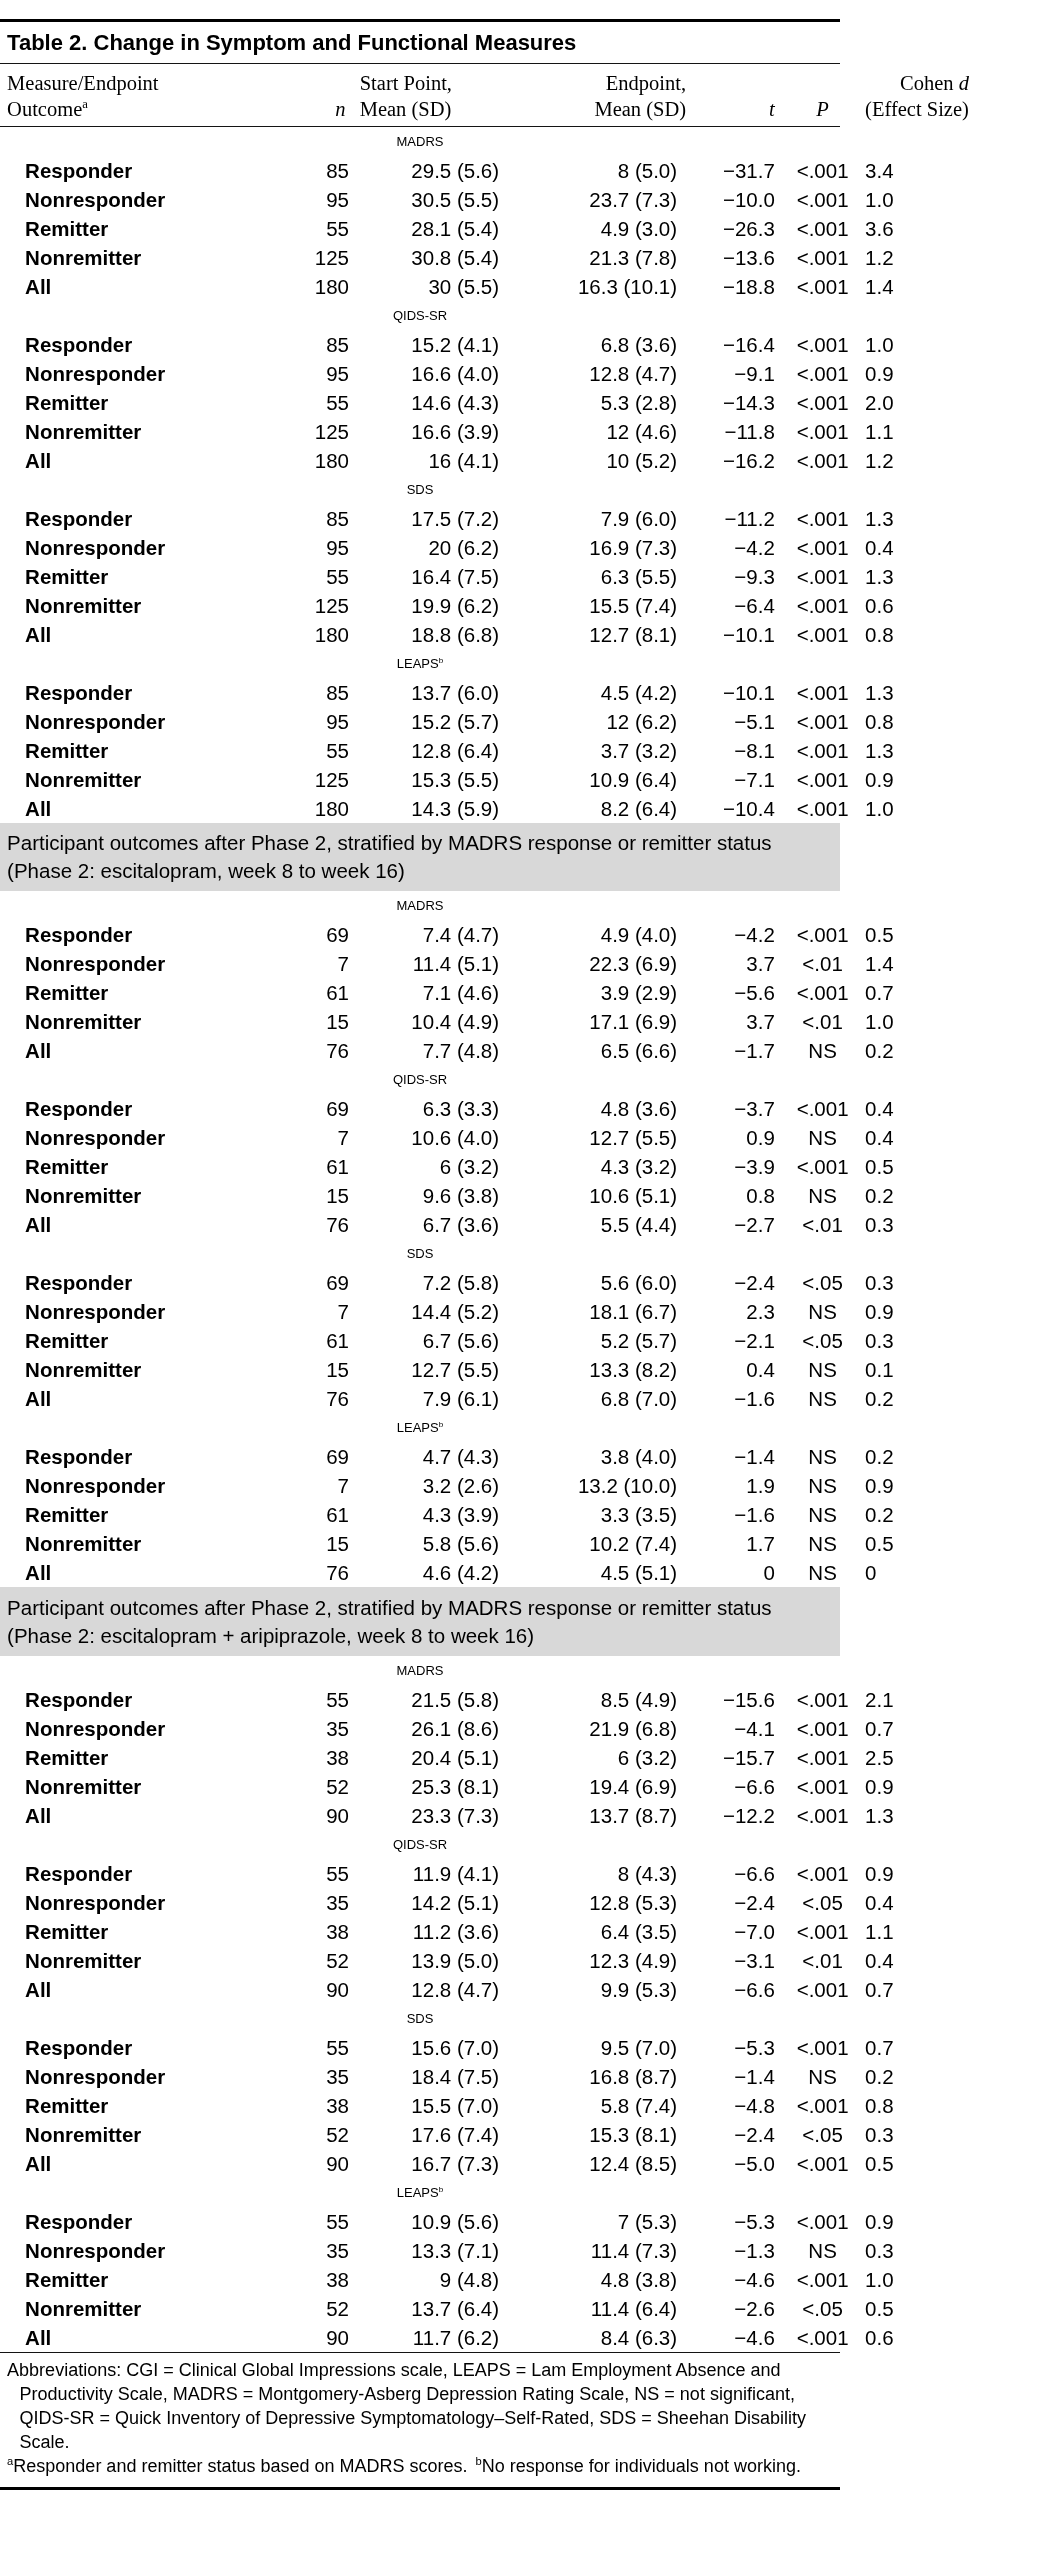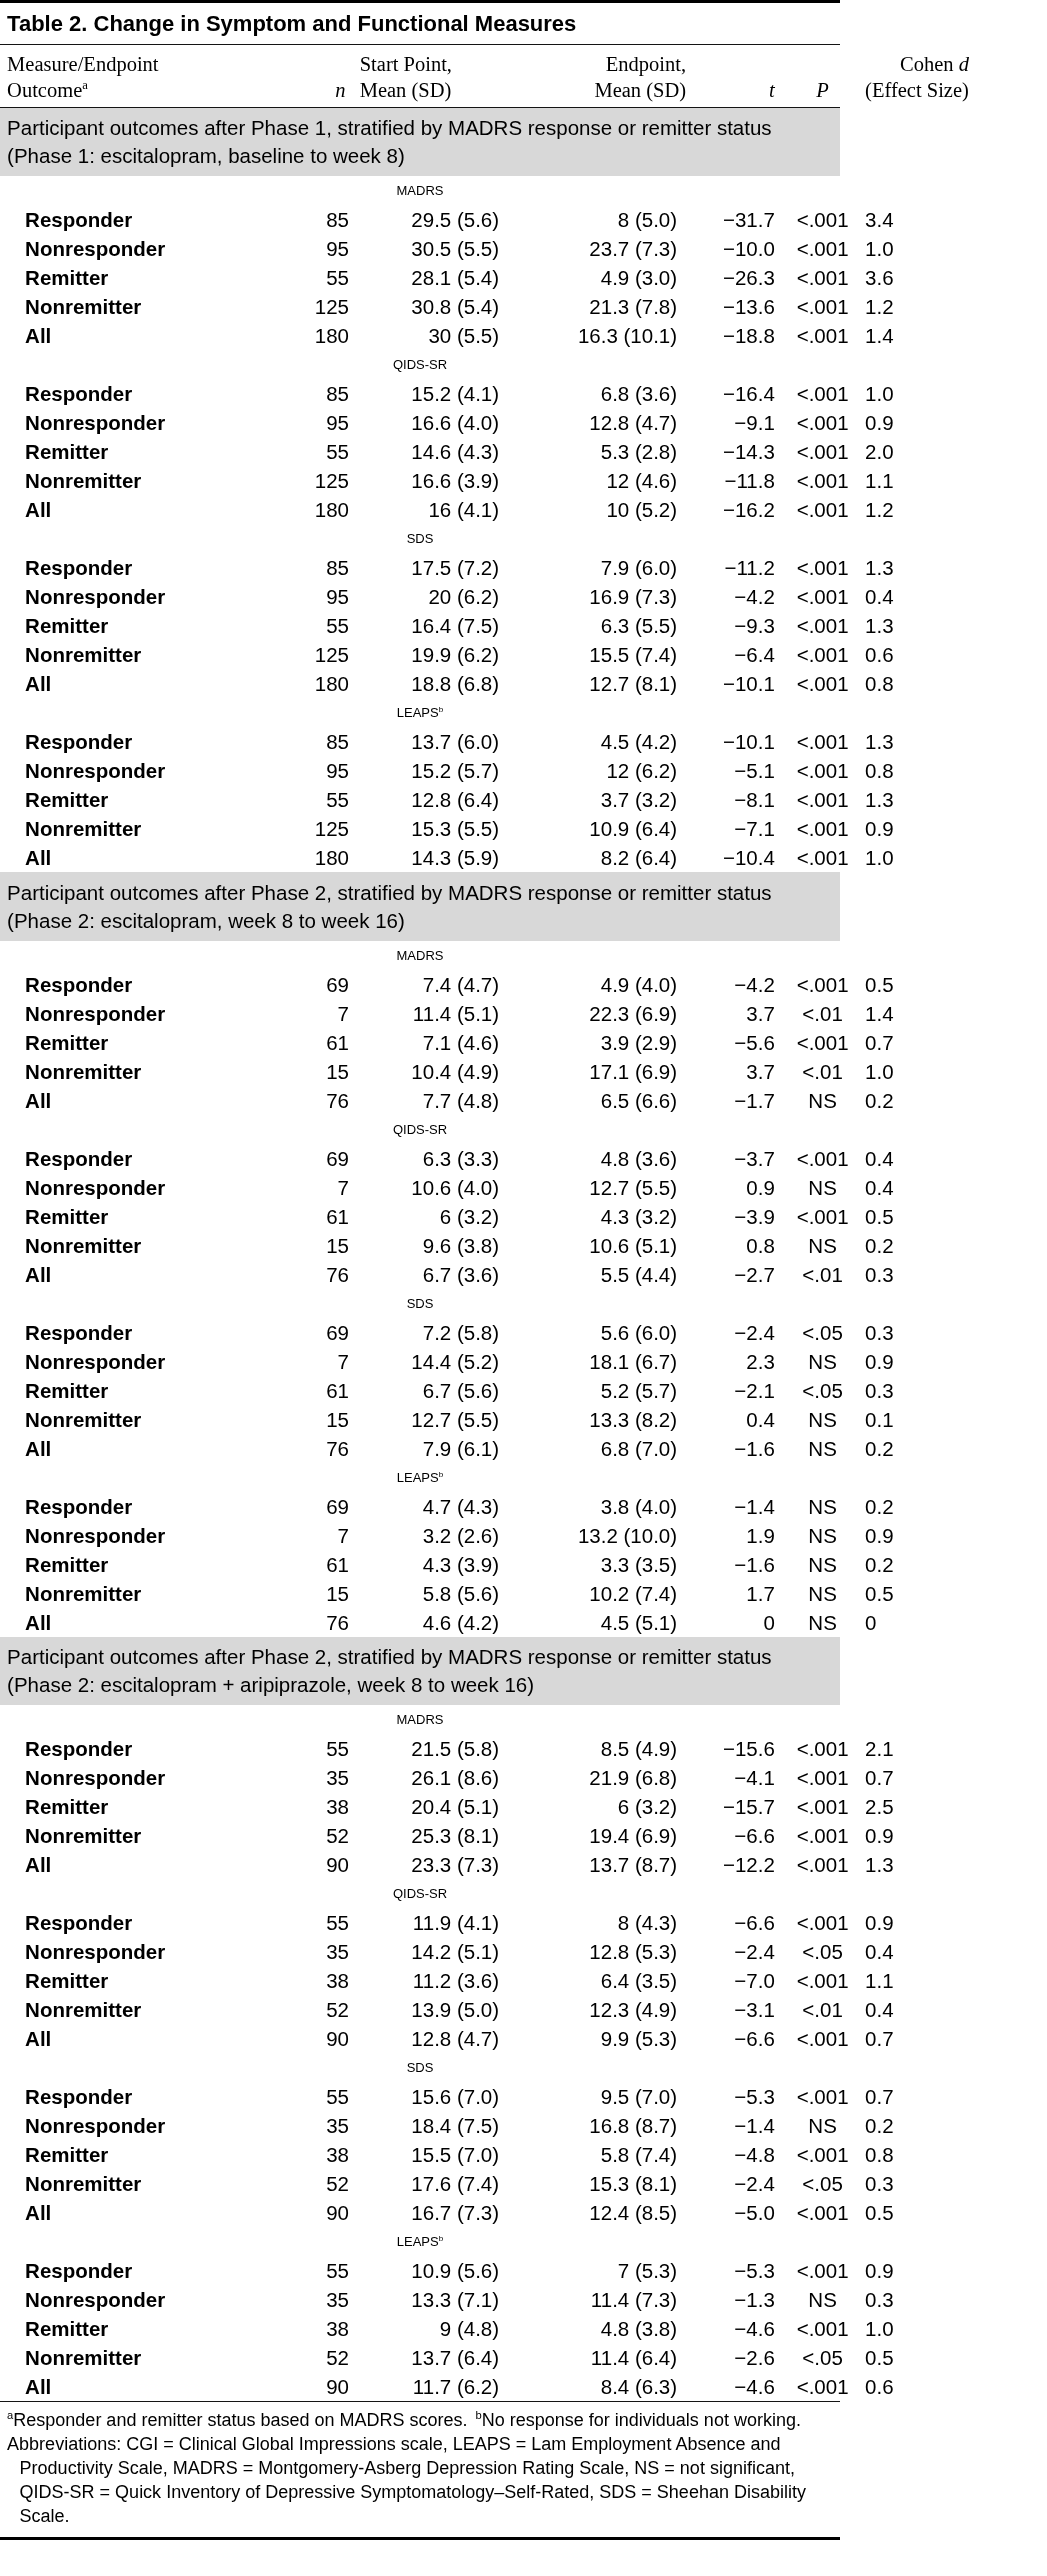--- a/index.html
+++ b/index.html
@@ -1,17 +1,17 @@
 <!DOCTYPE html>
 <html style="font-size:14.3px"><head>
 <meta charset="utf-8">
 <style>
   html, body { margin: 0; padding: 0; background: #ffffff; }
   body { width: 1047px; font-family: "Liberation Sans", sans-serif; color: #000; }
-  .page { width: 840px; }
+  .page { width: 840px; margin-top: 19px; }
 
   .rule-top { border-top: 3.6px solid #000; }
 
   .title {
     font-weight: bold;
     font-size: 22px;
     line-height: 28px;
     padding: 7.1px 7.1px 6.2px 7.1px;
   }
 
@@ -114,21 +114,20 @@
       <div class="hl">&nbsp;</div>
       <div class="hl it">P</div>
     </div>
     <div class="hc c-cohen">
       <div class="hl"><span>Cohen</span>&nbsp;<span class="it">d</span></div>
       <div class="hl">(Effect Size)</div>
     </div>
   </div>
 
   <div>
-      <div class="section-header">Participant outcomes after Phase 1, stratified by MADRS response or remitter status (Phase 1: escitalopram, baseline to week 8)</div>
       <div class="measure-row"><span>MADRS</span></div>
       <div class="row">
         <div class="cell c-outcome indent">Responder</div>
         <div class="cell c-n">85</div>
         <div class="cell c-start">29.5 (5.6)</div>
         <div class="cell c-end">8 (5.0)</div>
         <div class="cell c-t">−31.7</div>
         <div class="cell c-p">&lt;.001</div>
         <div class="cell c-cohen">3.4</div>
       </div>
@@ -672,18 +671,18 @@
         <div class="cell c-n">90</div>
         <div class="cell c-start">11.7 (6.2)</div>
         <div class="cell c-end">8.4 (6.3)</div>
         <div class="cell c-t">−4.6</div>
         <div class="cell c-p">&lt;.001</div>
         <div class="cell c-cohen">0.6</div>
       </div>
     </div>
 
   <div class="footnotes">
+    <p>Abbreviations: CGI = Clinical Global Impressions scale, LEAPS = Lam Employment Absence and Productivity Scale, MADRS = Montgomery-Asberg Depression Rating Scale, NS = not significant, QIDS-SR = Quick Inventory of Depressive Symptomatology–Self-Rated, SDS = Sheehan Disability Scale.</p>
     <p><sup>a</sup><span>Responder and remitter status based on MADRS scores.</span><sup class="gap">b</sup><span>No response for individuals not working.</span></p>
-    <p>Abbreviations: CGI = Clinical Global Impressions scale, LEAPS = Lam Employment Absence and Productivity Scale, MADRS = Montgomery-Asberg Depression Rating Scale, NS = not significant, QIDS-SR = Quick Inventory of Depressive Symptomatology–Self-Rated, SDS = Sheehan Disability Scale.</p>
   </div>
 
 </div>
 
 
 </body></html>

